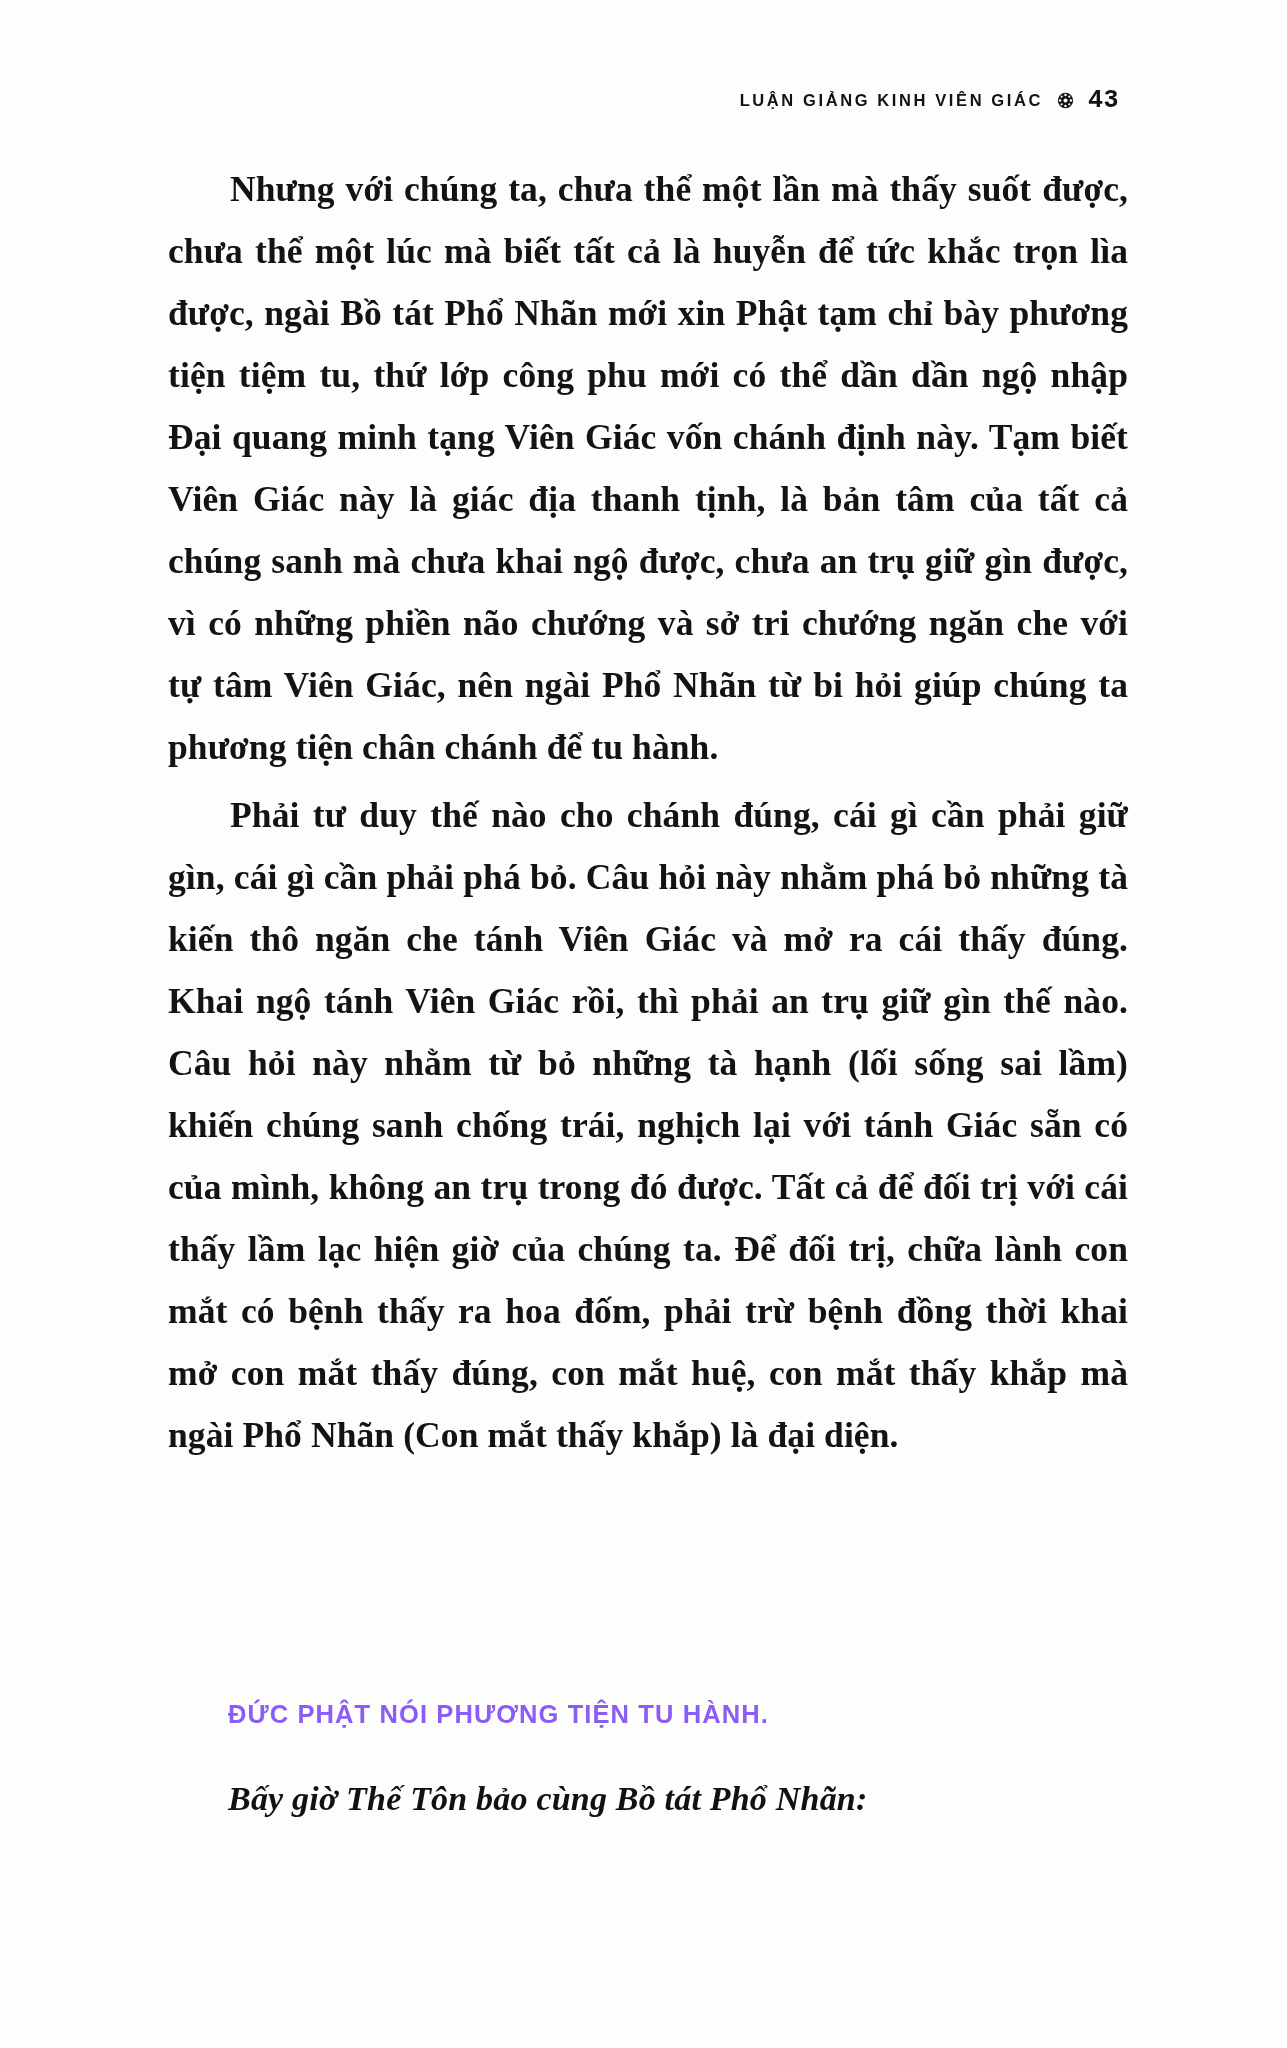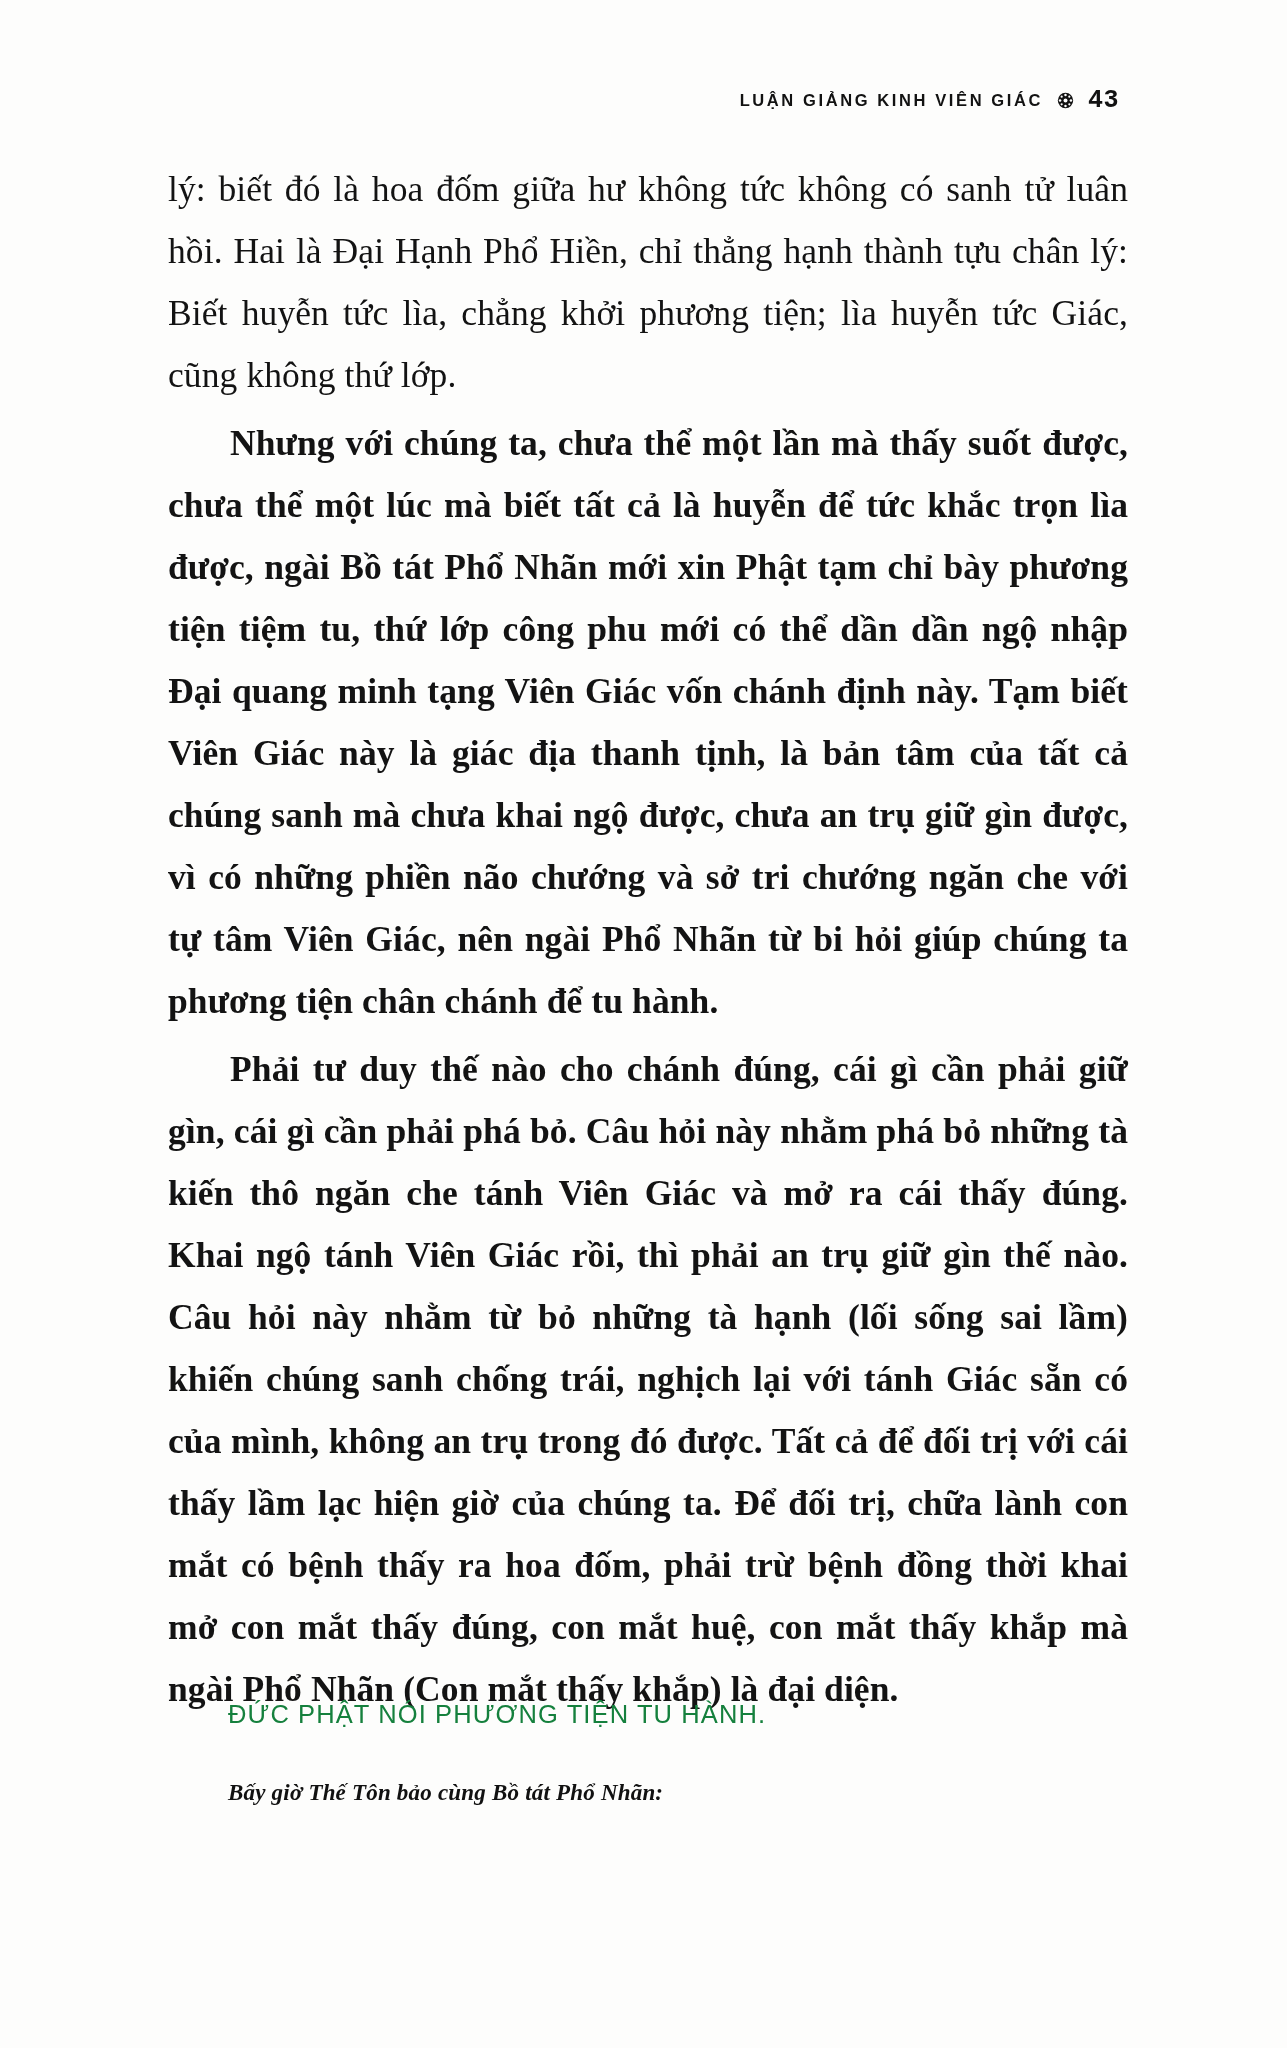--- a/index.html
+++ b/index.html
@@ -75,34 +75,34 @@
     text-indent: 62px;
     font-weight: bold;
   }
   
   .section-heading {
     position: absolute;
     top: 1700px;
     left: 228px;
     width: 920px;
     font-family: "Liberation Sans", sans-serif;
-    font-weight: 400;
+    font-weight: 700;
     font-size: 25.5px;
     letter-spacing: 1.1px;
-    color: #15803d;
+    color: #8b5cf6;
   }
   .section-lead {
     position: absolute;
     top: 1780px;
     left: 228px;
     width: 920px;
     font-family: "Liberation Serif", serif;
     font-weight: 700;
     font-style: italic;
-    font-size: 23px;
+    font-size: 34px;
     letter-spacing: 0.2px;
     color: #111111;
   }
 </style>
 </head>
 <body>
 
 <div class="page">
 
   <div class="running-head">
@@ -118,21 +118,20 @@
         <circle cx="5.5" cy="5.5" r="1.3" fill="#ffffff"></circle>
         <circle cx="14.5" cy="5.5" r="1.3" fill="#ffffff"></circle>
         <circle cx="5.5" cy="14.5" r="1.3" fill="#ffffff"></circle>
         <circle cx="14.5" cy="14.5" r="1.3" fill="#ffffff"></circle>
       </svg>
     </span>
     <span class="rh-page">43</span>
   </div>
 
   <div class="textblock">
-    <p class="para">lý: biết đó là hoa đốm giữa hư không tức không có sanh tử luân hồi. Hai là Đại Hạnh Phổ Hiền, chỉ thẳng hạnh thành tựu chân lý: Biết huyễn tức lìa, chẳng khởi phương tiện; lìa huyễn tức Giác, cũng không thứ lớp.</p>
     <p class="para indent">Nhưng với chúng ta, chưa thể một lần mà thấy suốt được, chưa thể một lúc mà biết tất cả là huyễn để tức khắc trọn lìa được, ngài Bồ tát Phổ Nhãn mới xin Phật tạm chỉ bày phương tiện tiệm tu, thứ lớp công phu mới có thể dần dần ngộ nhập Đại quang minh tạng Viên Giác vốn chánh định này. Tạm biết Viên Giác này là giác địa thanh tịnh, là bản tâm của tất cả chúng sanh mà chưa khai ngộ được, chưa an trụ giữ gìn được, vì có những phiền não chướng và sở tri chướng ngăn che với tự tâm Viên Giác, nên ngài Phổ Nhãn từ bi hỏi giúp chúng ta phương tiện chân chánh để tu hành.</p>
     <p class="para indent">Phải tư duy thế nào cho chánh đúng, cái gì cần phải giữ gìn, cái gì cần phải phá bỏ. Câu hỏi này nhằm phá bỏ những tà kiến thô ngăn che tánh Viên Giác và mở ra cái thấy đúng. Khai ngộ tánh Viên Giác rồi, thì phải an trụ giữ gìn thế nào. Câu hỏi này nhằm từ bỏ những tà hạnh (lối sống sai lầm) khiến chúng sanh chống trái, nghịch lại với tánh Giác sẵn có của mình, không an trụ trong đó được. Tất cả để đối trị với cái thấy lầm lạc hiện giờ của chúng ta. Để đối trị, chữa lành con mắt có bệnh thấy ra hoa đốm, phải trừ bệnh đồng thời khai mở con mắt thấy đúng, con mắt huệ, con mắt thấy khắp mà ngài Phổ Nhãn (Con mắt thấy khắp) là đại diện.</p>
   </div>
 
   <div class="section-heading">ĐỨC PHẬT NÓI PHƯƠNG TIỆN TU HÀNH.</div>
   <div class="section-lead">Bấy giờ Thế Tôn bảo cùng Bồ tát Phổ Nhãn:</div>
 
 </div>
 
 </body></html>

